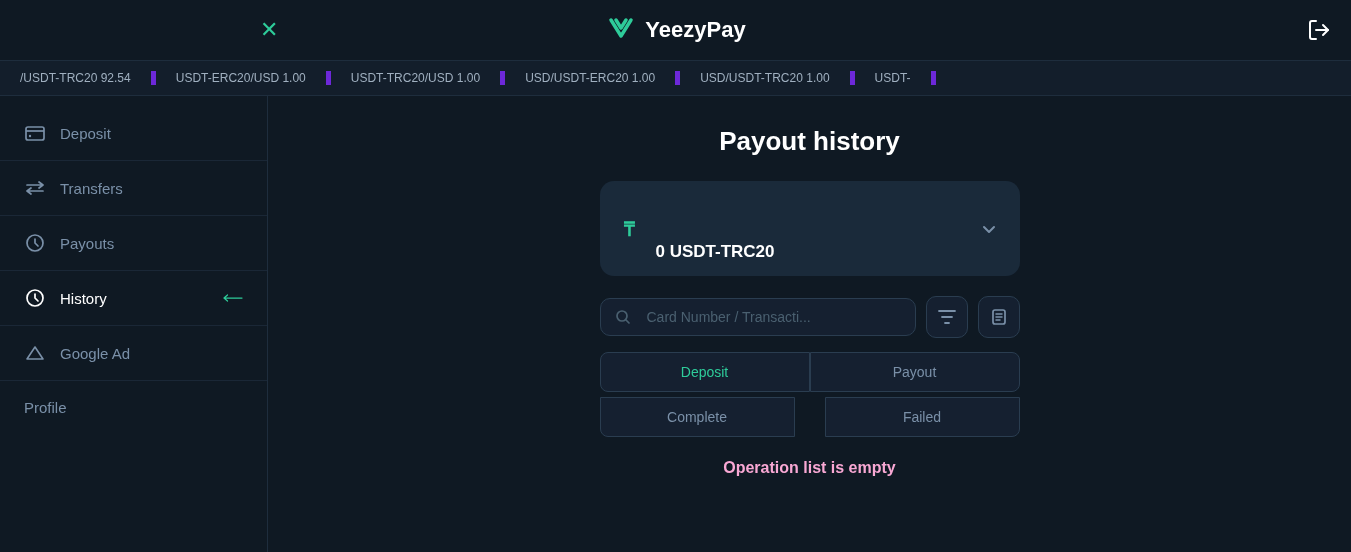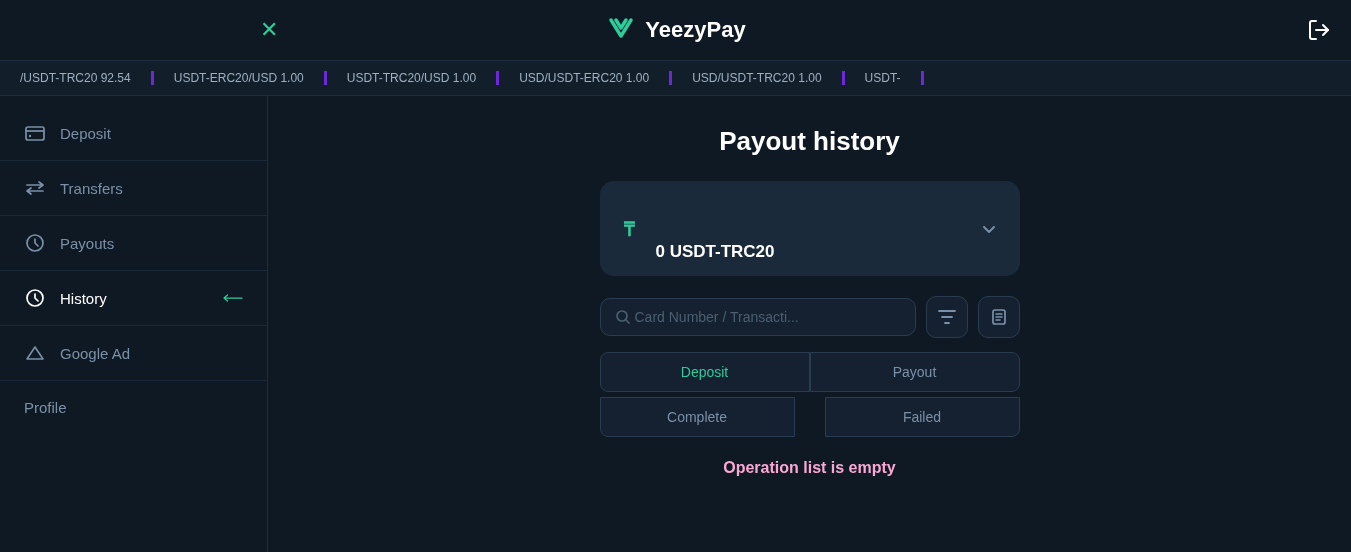--- a/index.html
+++ b/index.html
@@ -65,21 +65,21 @@
       align-items: center;
       overflow: hidden;
       white-space: nowrap;
       padding: 6px 0;
       font-size: 12px;
       color: #a0b0c0;
       height: 36px;
     }
     .ticker-item {
       padding: 0 20px;
-      border-right: 3px solid #6d28d9;
+      border-right: 5px solid #6d28d9;
       flex-shrink: 0;
     }
 
     
     .main-layout {
       display: flex;
       flex: 1;
       overflow: hidden;
     }
 
@@ -189,21 +189,21 @@
       margin-bottom: 14px;
     }
     .search-box {
       flex: 1;
       background: #152030;
       border: 1px solid #2a3d50;
       border-radius: 10px;
       display: flex;
       align-items: center;
       padding: 10px 14px;
-      gap: 4px;
+      gap: 16px;
     }
     .search-box input {
       background: transparent;
       border: none;
       outline: none;
       color: #7a90a8;
       font-size: 14px;
       flex: 1;
       width: 100%;
     }

